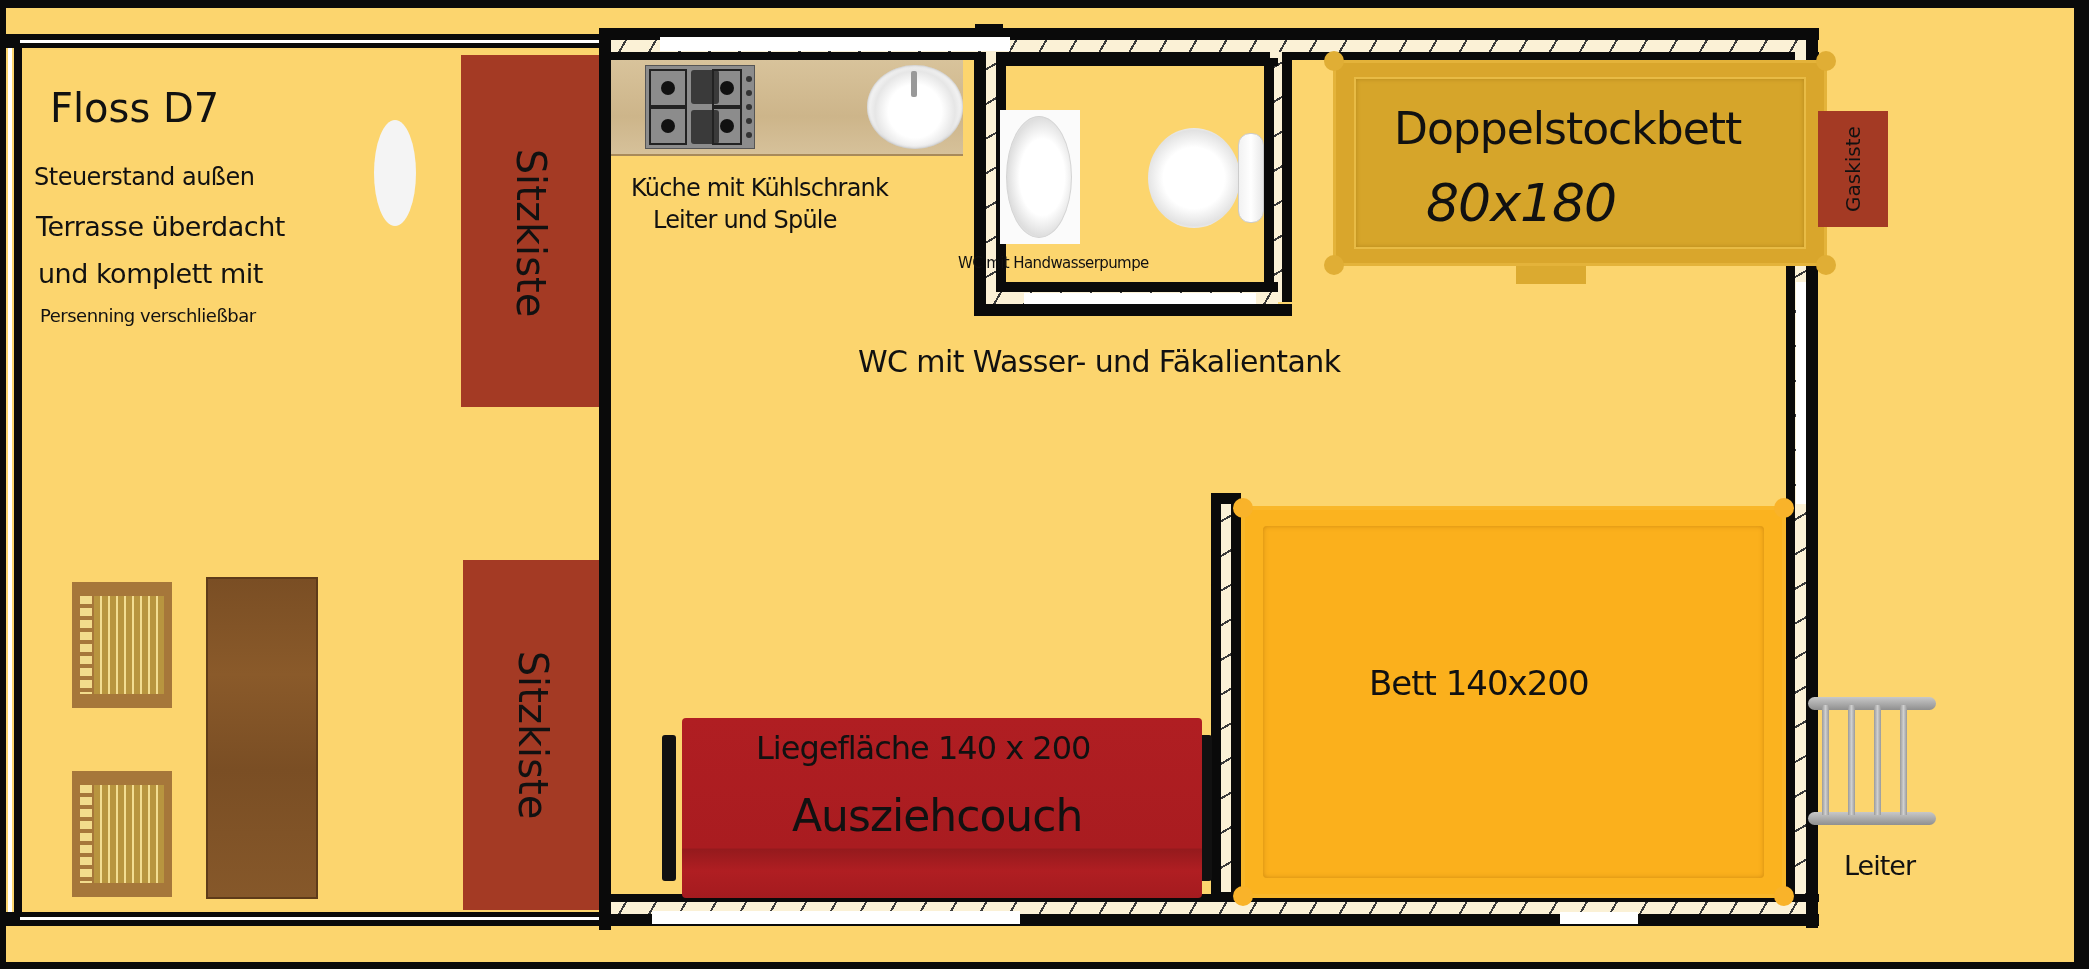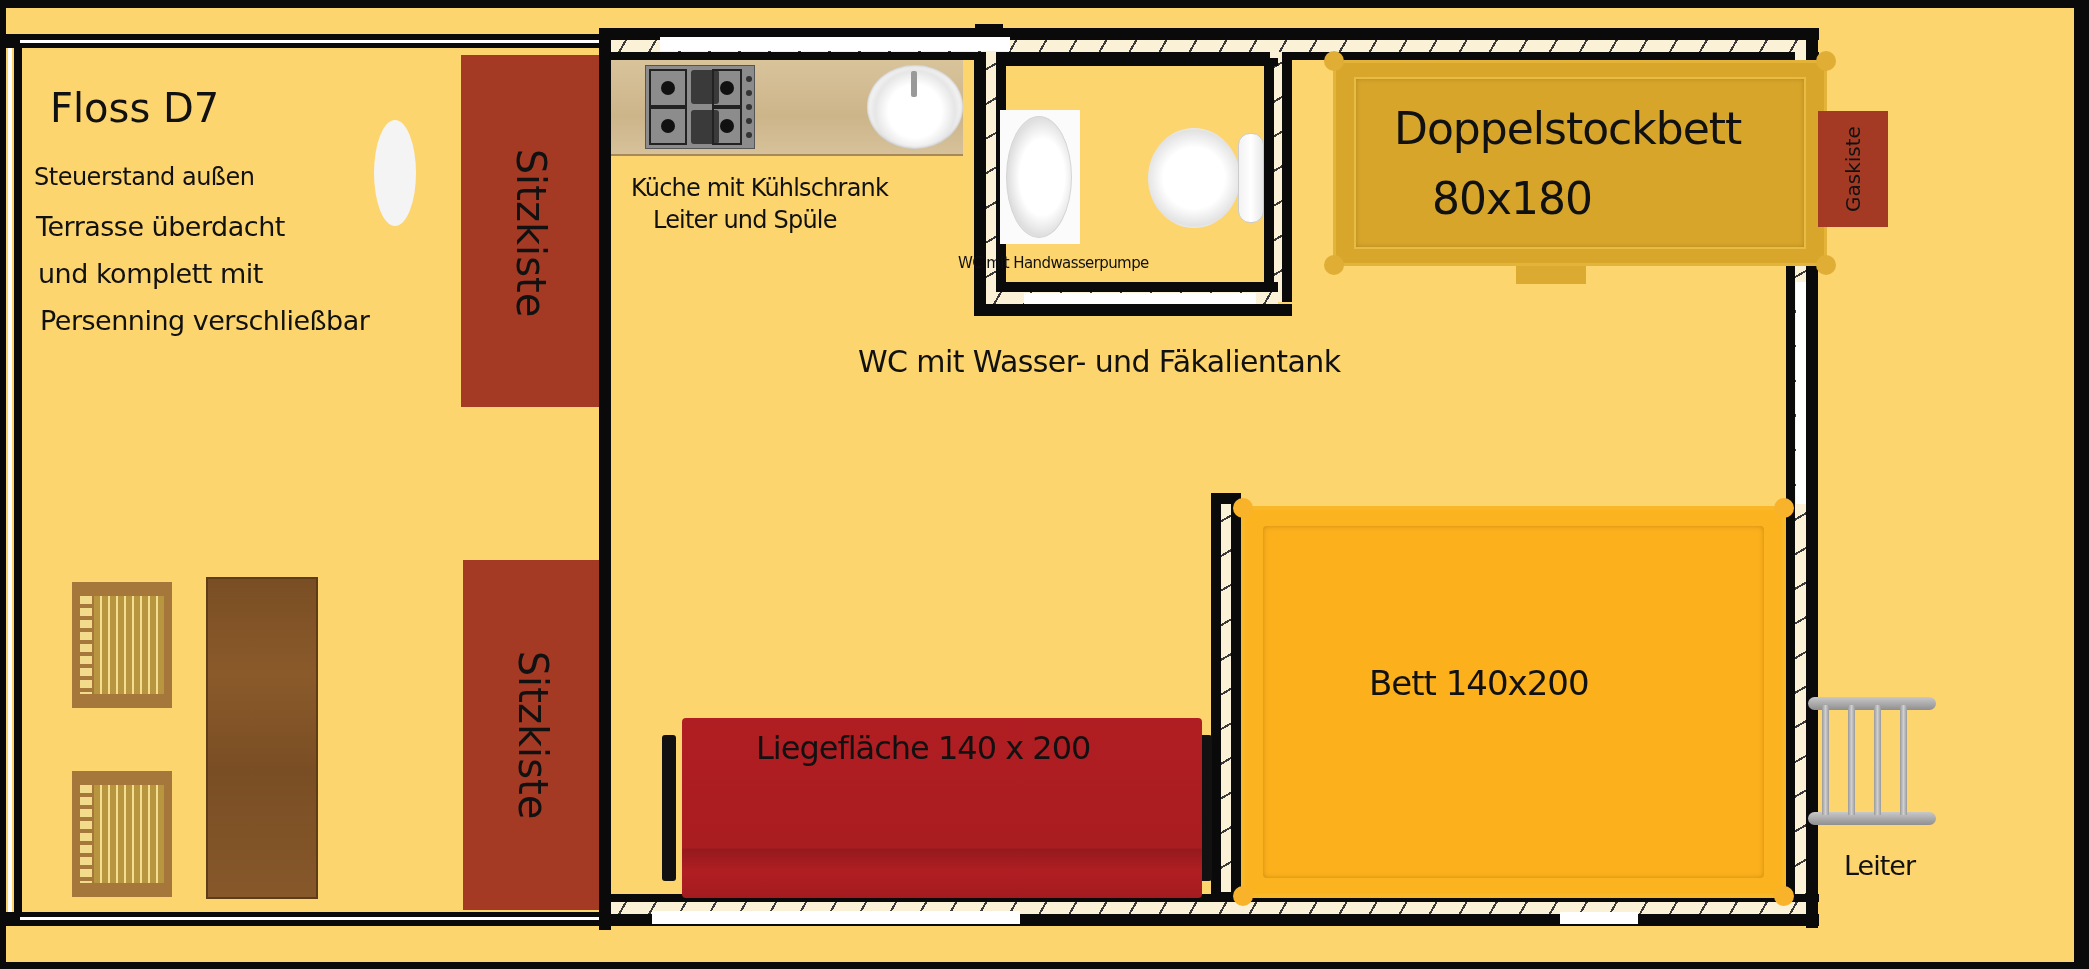--- a/index.html
+++ b/index.html
@@ -63,21 +63,21 @@
   <div class="window" style="left:20px;top:40px;width:580px;height:3px;"></div>
   <div class="wall" style="left:14px;top:48px;width:8px;height:870px;"></div>
   <div class="window" style="left:8px;top:48px;width:4px;height:870px;"></div>
   <div class="wall" style="left:6px;top:912px;width:600px;height:14px;"></div>
   <div class="window" style="left:20px;top:917px;width:580px;height:3px;"></div>
 
   <div class="label" style="left:50px;top:88px;font-size:40px;">Floss D7</div>
   <div class="label" style="left:34px;top:165px;font-size:24px;letter-spacing:-0.5px;">Steuerstand außen</div>
   <div class="label" style="left:36px;top:213px;font-size:27px;letter-spacing:-0.5px;">Terrasse überdacht</div>
   <div class="label" style="left:38px;top:260px;font-size:27px;letter-spacing:-0.5px;">und komplett mit</div>
-  <div class="label" style="left:40px;top:307px;font-size:27px;letter-spacing:-0.5px;">Persenning verschließbar</div>
+  <div class="label" style="left:40px;top:307px;font-size:18px;letter-spacing:-0.5px;">Persenning verschließbar</div>
 
   <div class="steering" style="left:374px;top:120px;width:42px;height:106px;"></div>
 
   <div class="sitzkiste" style="left:461px;top:55px;width:138px;height:352px;">
     <div class="vtext" style="left:-40px;top:158px;width:220px;height:40px;text-align:center;font-size:40px;line-height:40px;">Sitzkiste</div>
   </div>
   <div class="sitzkiste" style="left:463px;top:560px;width:140px;height:350px;">
     <div class="vtext" style="left:-40px;top:155px;width:220px;height:40px;text-align:center;font-size:40px;line-height:40px;">Sitzkiste</div>
   </div>
 
@@ -163,21 +163,21 @@
   <div class="label" style="left:858px;top:347px;font-size:30px;letter-spacing:-0.6px;">WC mit Wasser- und Fäkalientank</div>
 </div>
 
 <div class="bunk" style="left:1292px;top:60px;width:494px;height:206px;margin-left:41px;">
   <div class="bunk-inner"></div>
   <div class="post" style="left:-12px;top:-12px;background:#e0ae35;"></div>
   <div class="post" style="right:-12px;top:-12px;background:#e0ae35;"></div>
   <div class="post" style="left:-12px;bottom:-12px;background:#e0ae35;"></div>
   <div class="post" style="right:-12px;bottom:-12px;background:#e0ae35;"></div>
   <div class="label" style="left:58px;top:44px;font-size:44px;letter-spacing:-1px;">Doppelstockbett</div>
-  <div class="label" style="left:96px;top:114px;font-size:44px;letter-spacing:-1px;">80x180</div>
+  <div class="label" style="left:90px;top:114px;font-size:52px;letter-spacing:-1px;font-style:italic;">80x180</div>
 </div>
 <div style="position:absolute;left:1516px;top:266px;width:70px;height:18px;background:#dbaa30;"></div>
 
 <div class="gaskiste" style="left:1818px;top:111px;width:70px;height:116px;">
   <div class="vtext vtext-up" style="left:-25px;top:44px;width:120px;height:28px;text-align:center;font-size:20px;line-height:28px;">Gaskiste</div>
 </div>
 
 <div class="bed" style="left:1241px;top:506px;width:545px;height:392px;">
   <div class="bed-inner"></div>
   <div class="post" style="left:-12px;top:-12px;background:#f9b32a;"></div>
@@ -185,20 +185,21 @@
   <div class="post" style="left:-12px;bottom:-12px;background:#f9b32a;"></div>
   <div class="post" style="right:-12px;bottom:-12px;background:#f9b32a;"></div>
   <div class="label" style="left:124px;top:156px;font-size:34px;letter-spacing:-1px;">Bett 140x200</div>
 </div>
 
 <div>
   <div class="couch-arm" style="left:662px;top:735px;width:14px;height:146px;"></div>
   <div class="couch-arm" style="left:1198px;top:735px;width:14px;height:146px;"></div>
   <div class="couch" style="left:682px;top:718px;width:520px;height:180px;">
     <div class="label" style="left:74px;top:14px;font-size:32px;letter-spacing:-1px;">Liegefläche 140 x 200</div>
+    <div class="label" style="left:110px;top:76px;font-size:44px;letter-spacing:-1px;">Ausziehcouch</div>
   </div>
 </div>
 
 <div>
   <div class="ladder-rail" style="left:1808px;top:697px;width:128px;height:13px;"></div>
   <div class="ladder-rail" style="left:1808px;top:812px;width:128px;height:13px;"></div>
   <div class="ladder-rung" style="left:1822px;top:705px;width:7px;height:110px;"></div>
   <div class="ladder-rung" style="left:1848px;top:705px;width:7px;height:110px;"></div>
   <div class="ladder-rung" style="left:1874px;top:705px;width:7px;height:110px;"></div>
   <div class="ladder-rung" style="left:1900px;top:705px;width:7px;height:110px;"></div>

